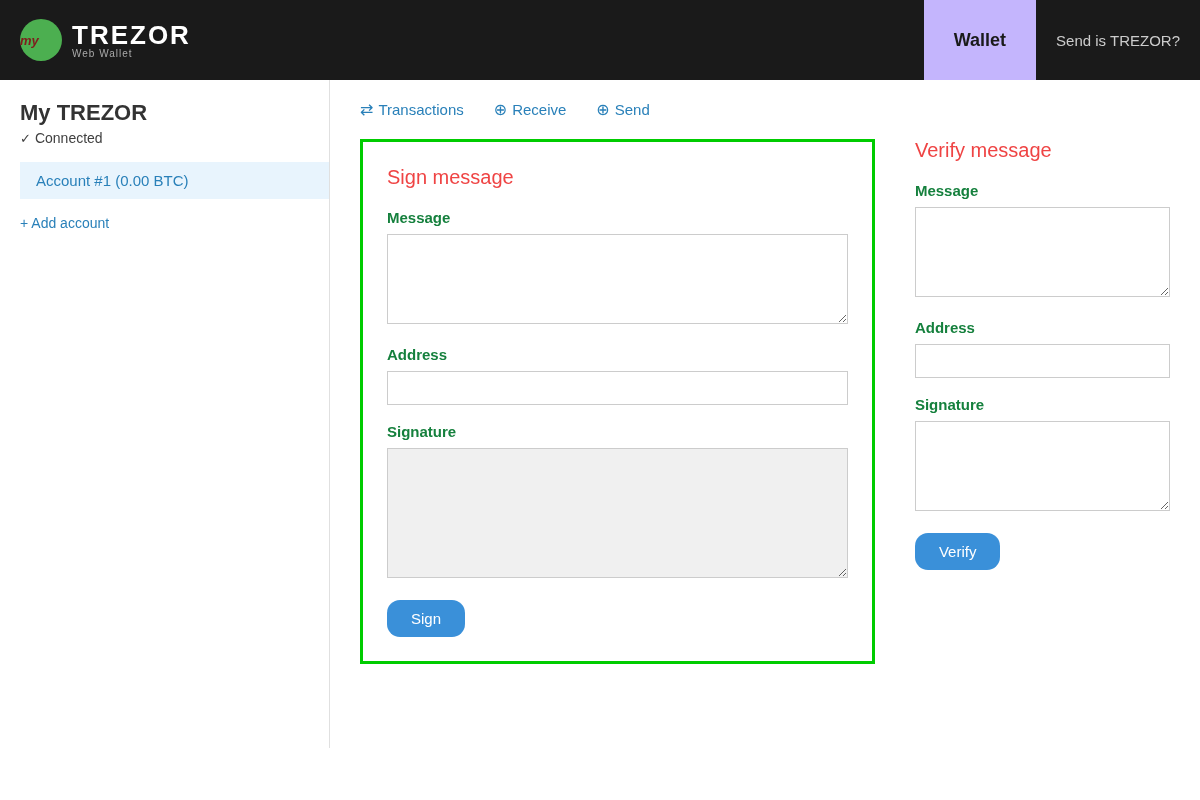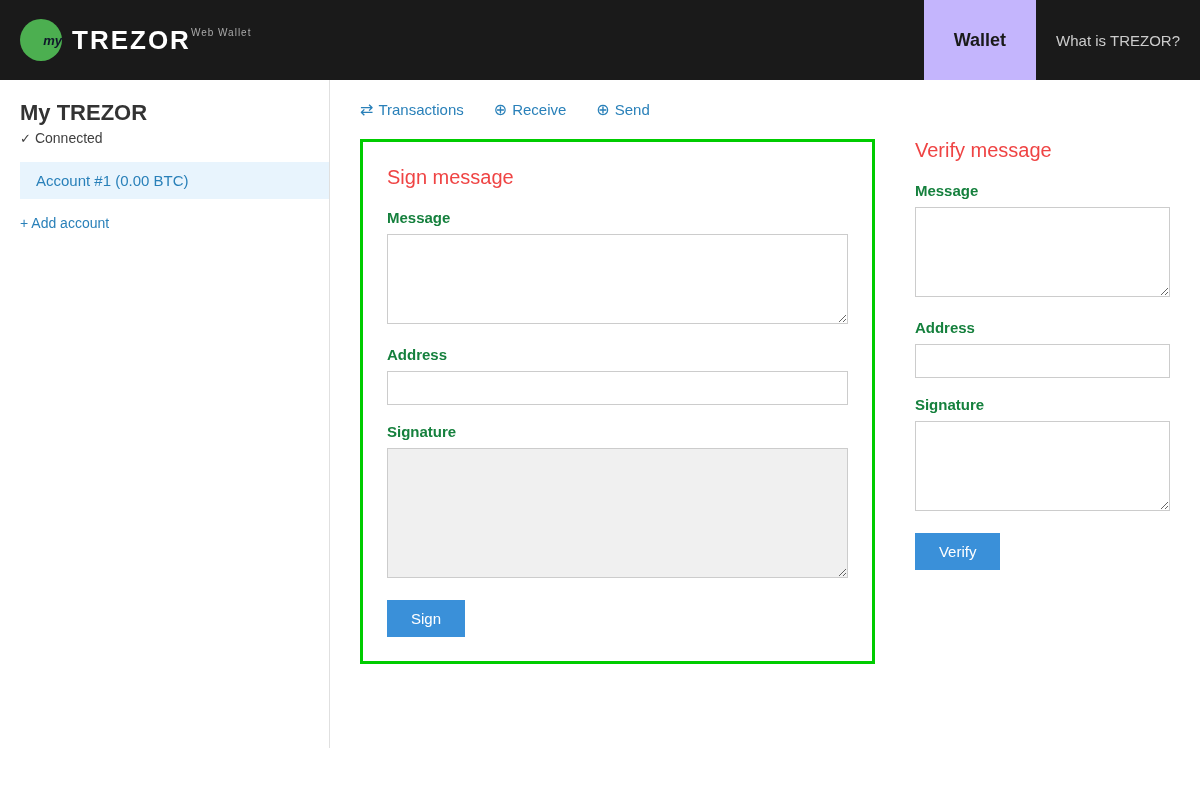--- a/index.html
+++ b/index.html
@@ -32,30 +32,30 @@
       gap: 10px;
     }
 
     .logo-circle {
       background: #4caf50;
       border-radius: 50%;
       width: 42px;
       height: 42px;
       display: flex;
       align-items: center;
-      justify-content: flex-end;
-      color: #0f172a;
+      justify-content: flex-start;
+      color: #7f1d1d;
       font-size: 13px;
       font-weight: bold;
       font-style: italic;
     }
 
     .logo-text {
       display: flex;
-      flex-direction: row;
+      flex-direction: column;
     }
 
     .logo-trezor {
       color: white;
       font-size: 26px;
       font-weight: bold;
       letter-spacing: 2px;
       line-height: 1;
     }
 
@@ -237,21 +237,21 @@
       margin-bottom: 18px;
     }
 
     .btn-primary {
       background: #3a90d9;
       color: white;
       border: none;
       padding: 10px 24px;
       font-size: 15px;
       cursor: pointer;
-      border-radius: 0;
+      border-radius: 13px;
     }
 
     
     .verify-panel {
       padding: 0;
       width: 280px;
     }
 
     .verify-panel .panel-title {
       margin-bottom: 20px;
@@ -265,21 +265,21 @@
     <div class="logo-circle">
       <span>my</span>
     </div>
     <div class="logo-text">
       <span class="logo-trezor">TREZOR</span>
       <span class="logo-sub">Web Wallet</span>
     </div>
   </div>
   <div class="header-nav">
     <div class="nav-wallet">Wallet</div>
-    <div class="nav-what">What is TREZOR?</div>
+    <div class="nav-what">Send is TREZOR?</div>
   </div>
 </header>
 
 <div class="main-layout">
 
   <aside class="sidebar">
     <div class="sidebar-title">My TREZOR</div>
     <div class="sidebar-connected">Connected</div>
     <div class="sidebar-account">Account #1 (0.00 BTC)</div>
     <div class="sidebar-add">+ Add account</div>

